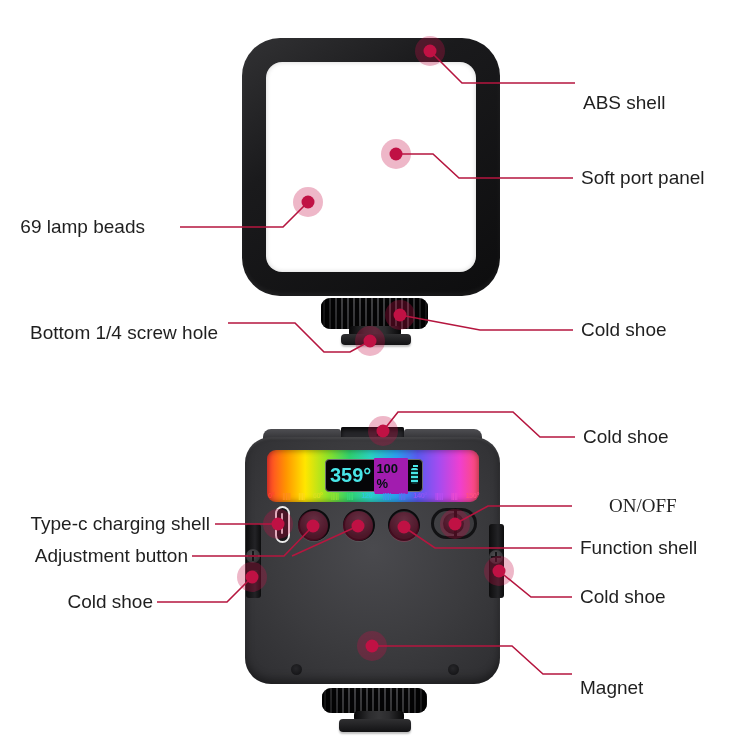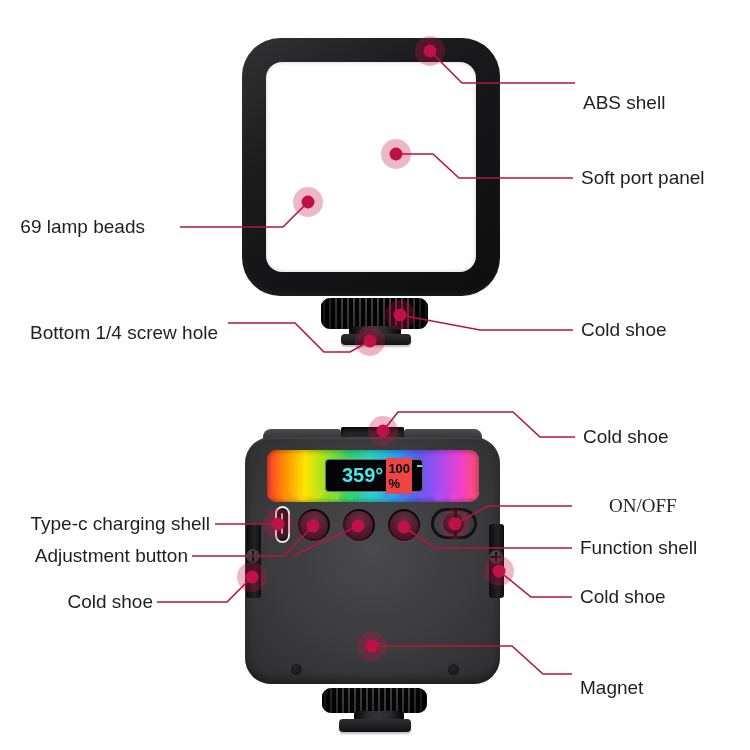--- a/index.html
+++ b/index.html
@@ -38,23 +38,23 @@
   #shoulder-right{left:404px;width:78px;border-radius:3px 8px 0 0;}
   #top-slot{left:341px;top:427px;width:63px;height:19px;background:#26262a;z-index:1;
     box-shadow:inset 0 3px 4px rgba(0,0,0,.8);border-radius:2px;}
   #slot-screw{left:376px;top:426px;z-index:1;color:#0e0e0f;font-size:16px;font-weight:bold;}
 
   #rgb-bar{left:267px;top:450px;width:212px;height:52px;border-radius:9px;z-index:1;
     background:linear-gradient(90deg,#ff3b30 0%,#ff9500 9%,#ffe600 18%,#8ce32a 29%,#2fd06e 39%,
       #2ad3c3 49%,#2b9ff0 61%,#5a5af0 71%,#a44cf0 81%,#ef3fd0 91%,#ff4d6d 100%);
     box-shadow:inset 0 0 6px rgba(0,0,0,.45);}
   #lcd{left:325px;top:459px;width:98px;height:33px;background:#050508;border:1px solid #6d6d70;
-    border-radius:4px;z-index:2;display:flex;align-items:center;padding:0 16px;box-sizing:border-box;gap:3px;}
+    border-radius:4px;z-index:2;display:flex;align-items:center;padding:0 4px;box-sizing:border-box;gap:3px;}
   #hue-value{color:#49e6e8;font-size:20px;font-weight:bold;letter-spacing:0;}
-  #brightness-box{background:#ef4444;color:#031012;font-size:13px;font-weight:bold;padding:3px 2px;border-radius:1px;}
+  #brightness-box{background:#a21caf;color:#031012;font-size:13px;font-weight:bold;padding:3px 2px;border-radius:1px;}
   #battery-icon{width:9px;height:16px;border-radius:2px;position:relative;
     background:repeating-linear-gradient(#49e6e8 0 2px,#0a3538 2px 4px);}
   #battery-icon::before{content:"";position:absolute;left:2px;top:-3px;width:5px;height:2px;background:#49e6e8;}
 
   #hue-scale{left:268px;top:490px;width:211px;height:11px;z-index:2;display:flex;align-items:center;
     justify-content:space-between;font-size:7.5px;font-weight:bold;line-height:11px;white-space:nowrap;}
   #hue-scale span{letter-spacing:-0.5px;}
 
   #typec-port{left:275px;top:506px;width:15px;height:37px;border:2px solid #ececec;border-radius:9px;
     background:#161618;z-index:1;box-sizing:border-box;}

